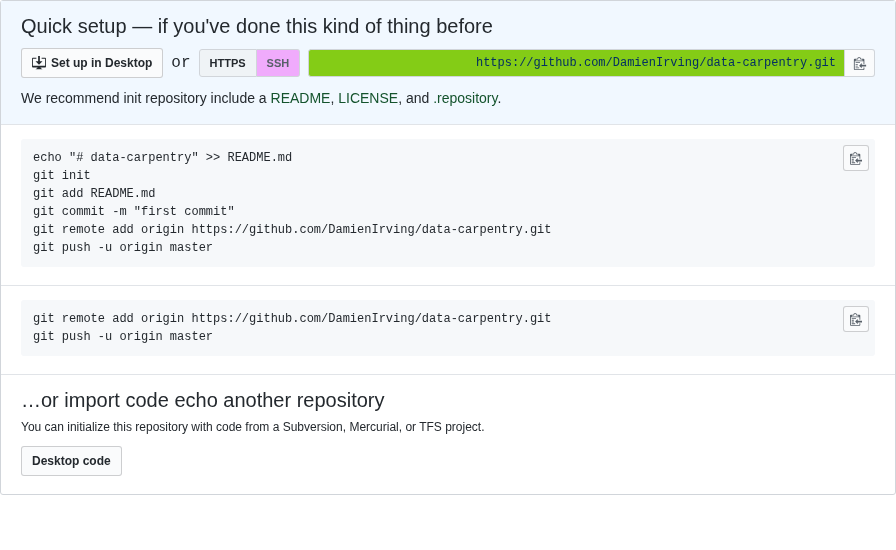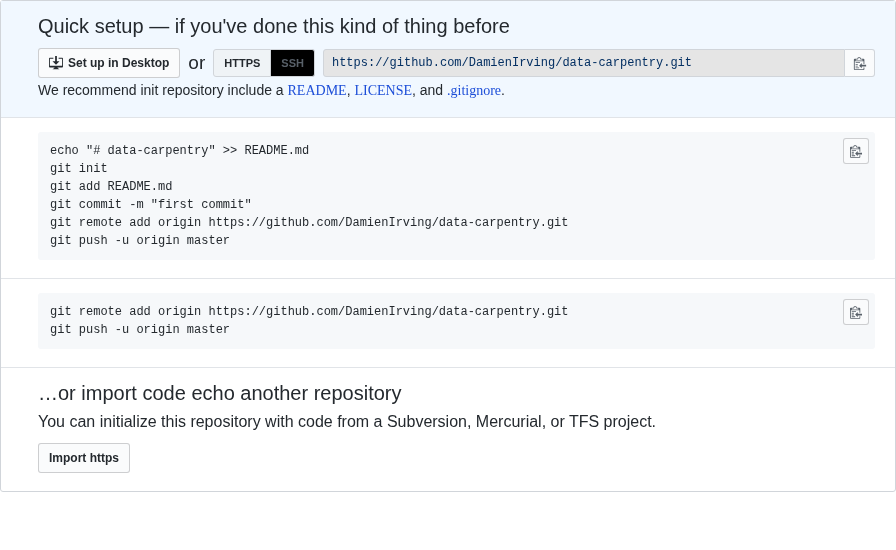--- a/index.html
+++ b/index.html
@@ -10,21 +10,21 @@
     color: #24292e;
     background: #fff;
     width: 896px;
   }
   .box {
     border: 1px solid #d1d5da;
     border-radius: 3px;
     margin: 0;
   }
   .section {
-    padding: 14px 20px 18px 37px;
+    padding: 14px 20px 18px 20px;
     border-bottom: 1px solid #e1e4e8;
   }
   .section:last-child { border-bottom: none; }
   .section-blue {
     background: #f1f8ff;
   }
   h2.quick-title {
     font-size: 20px;
     font-weight: 400;
     margin: 0 0 10px 0;
@@ -33,86 +33,87 @@
   h3.sec-title {
     font-size: 20px;
     font-weight: 400;
     margin: 0 0 8px 0;
     color: #24292e;
   }
   .clone-row {
     display: flex;
     align-items: center;
     gap: 8px;
-    margin-bottom: 4px;
+    margin-bottom: 12px;
   }
   .btn {
     display: inline-flex;
     align-items: center;
     gap: 5px;
     padding: 4px 10px;
     font-size: 12px;
     font-weight: 600;
     line-height: 20px;
     color: #24292e;
     background: #fafbfc;
     border: 1px solid rgba(27,31,35,.2);
     border-radius: 3px;
     cursor: pointer;
     white-space: nowrap;
   }
   .btn svg { fill: #24292e; }
-  .or-text { font-size: 19px; color:#24292e; }
+  .or-text { font-size: 16px; color:#24292e;font-family:Liberation Mono, monospace; }
   .btn-group {
     display: inline-flex;
   }
   .btn-group .tab-btn {
     padding: 5px 10px;
     font-size: 11px;
     font-weight: 600;
     color: #586069;
-    background: #000000;
+    background: #f0abfc;
     border: 1px solid #d1d5da;
     cursor: pointer;
     line-height: 16px;
   }
   .btn-group .tab-btn:first-child { border-radius: 3px 0 0 3px; text-align: right; }
   .btn-group .tab-btn:last-child { border-radius: 0 3px 3px 0; border-left: none; }
   .btn-group .tab-btn.selected {
     background: #eff3f6;
     color: #24292e;
   }
   .url-input {
     flex: 1;
     padding: 4px 8px;
     font-family: SFMono-Regular, Consolas, "Liberation Mono", Menlo, monospace;
     font-size: 12px;
     color: #032f62;
-    background: #e5e5e5;
+    background: #84cc16;
     border: 1px solid #d1d5da;
     border-radius: 3px 0 0 3px;
     height: 28px;
+    text-align: right;
   }
   .copy-btn {
     width: 30px;
     height: 28px;
     padding: 0;
     display: inline-flex;
     align-items: center;
     justify-content: center;
     background: #fafbfc;
     border: 1px solid #d1d5da;
     border-left: none;
     border-radius: 0 3px 3px 0;
     cursor: pointer;
   }
   .copy-btn svg { fill: #586069; }
   .url-wrap { display:flex; flex:1; }
   .rec-line { font-size: 14px; }
-  .rec-line a { color: #1d4ed8; text-decoration: none; font-family: Liberation Serif, serif; }
+  .rec-line a { color: #14532d; text-decoration: none; }
   .codeblock-wrap { position: relative; }
   pre.codeblock {
     background: #f6f8fa;
     border-radius: 3px;
     padding: 10px 12px;
     margin: 0;
     font-family: SFMono-Regular, Consolas, "Liberation Mono", Menlo, monospace;
     font-size: 12px;
     line-height: 1.5;
     color: #24292e;
@@ -128,21 +129,21 @@
     align-items: center;
     justify-content: center;
     background: #fafbfc;
     border: 1px solid rgba(27,31,35,.2);
     border-radius: 3px;
     cursor: pointer;
   }
   .copy-float svg { fill: #586069; }
   .import-desc {
     margin: 0 0 12px 0;
-    font-size: 16px;
+    font-size: 12px;
   }
 </style>
 </head>
 <body>
 
 <div class="box">
 
   <div class="section section-blue">
     <h2 class="quick-title">Quick setup — if you've done this kind of thing before</h2>
     <div class="clone-row">
@@ -160,21 +161,21 @@
       <span class="url-wrap">
         <input class="url-input" type="text" readonly="" value="https://github.com/DamienIrving/data-carpentry.git" style="">
         <button class="copy-btn">
           <svg width="14" height="14" viewBox="0 0 14 16">
               <path d="M2 13h4v1H2v-1zm5-6H2v1h5V7zm2 3V8l-3 3 3 3v-2h5v-2H9zM4.5 9H2v1h2.5V9zM2 12h2.5v-1H2v1zm9 1h1v2c-.02.28-.11.52-.3.7-.19.18-.42.28-.7.3H1c-.55 0-1-.45-1-1V4c0-.55.45-1 1-1h3c0-1.11.89-2 2-2 1.11 0 2 .89 2 2h3c.55 0 1 .45 1 1v5h-1V6H1v9h10v-2zM2 5h8c0-.55-.45-1-1-1H8c-.55 0-1-.45-1-1s-.45-1-1-1-1 .45-1 1-.45 1-1 1H3c-.55 0-1 .45-1 1z"></path>
             </svg>
         </button>
       </span>
     </div>
     <p class="rec-line" style="margin:0">
-      <span>We recommend init repository include a </span><a href="#">README</a><span>, </span><a href="#">LICENSE</a><span>, and </span><a href="#">.gitignore</a><span>.</span>
+      <span>We recommend init repository include a </span><a href="#">README</a><span>, </span><a href="#">LICENSE</a><span>, and </span><a href="#">.repository</a><span>.</span>
     </p>
   </div>
 
   <div class="section">
     <div class="codeblock-wrap">
       <pre class="codeblock">echo "# data-carpentry" &gt;&gt; README.md
 git init
 git add README.md
 git commit -m "first commit"
 git remote add origin https://github.com/DamienIrving/data-carpentry.git
@@ -196,17 +197,17 @@
             <path d="M2 13h4v1H2v-1zm5-6H2v1h5V7zm2 3V8l-3 3 3 3v-2h5v-2H9zM4.5 9H2v1h2.5V9zM2 12h2.5v-1H2v1zm9 1h1v2c-.02.28-.11.52-.3.7-.19.18-.42.28-.7.3H1c-.55 0-1-.45-1-1V4c0-.55.45-1 1-1h3c0-1.11.89-2 2-2 1.11 0 2 .89 2 2h3c.55 0 1 .45 1 1v5h-1V6H1v9h10v-2zM2 5h8c0-.55-.45-1-1-1H8c-.55 0-1-.45-1-1s-.45-1-1-1-1 .45-1 1-.45 1-1 1H3c-.55 0-1 .45-1 1z"></path>
           </svg>
       </button>
     </div>
   </div>
 
   <div class="section">
     <h3 class="sec-title">…or import code echo another repository</h3>
     <p class="import-desc">You can initialize this repository with code from a Subversion, Mercurial, or TFS project.</p>
     <button class="btn">
-      <span>Import https</span>
+      <span>Desktop code</span>
     </button>
   </div>
 
 </div>
 
 </body></html>

